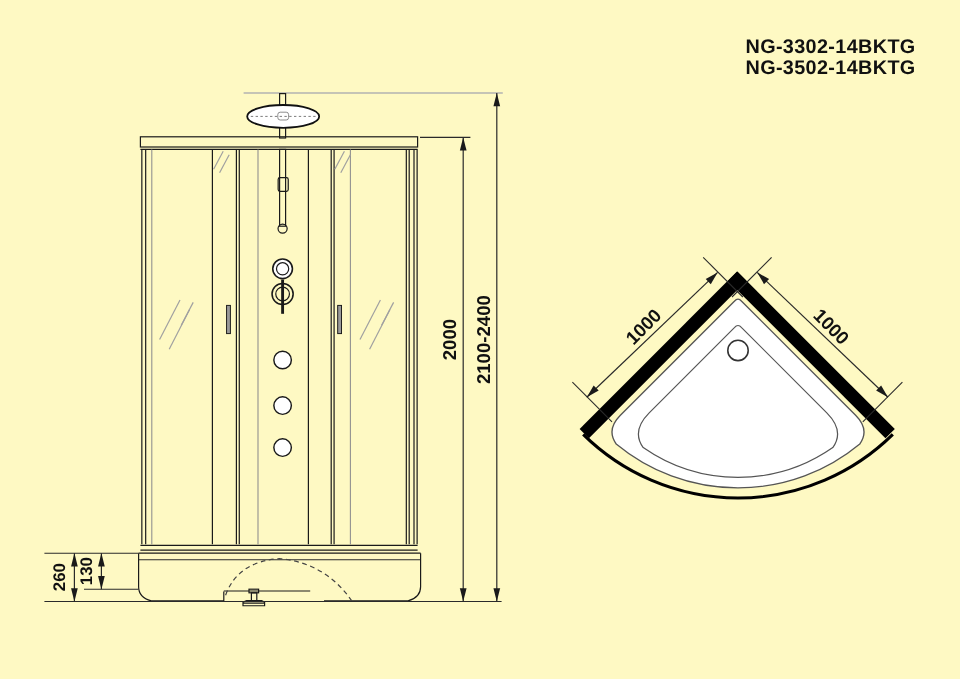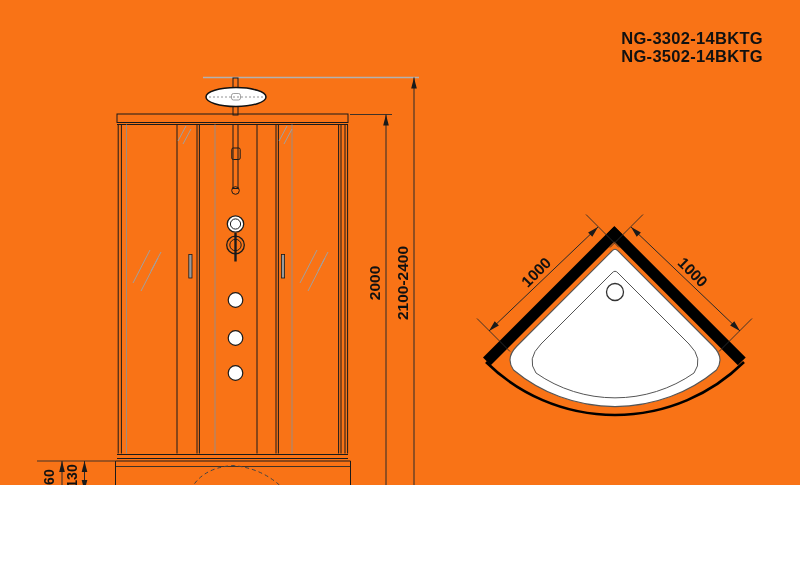--- a/index.html
+++ b/index.html
@@ -1,17 +1,17 @@
 <!DOCTYPE html>
 <html><head>
 <meta charset="utf-8">
 <style>
   html,body{margin:0;padding:0;background:#fff;}
   #stage{
-    position:relative;width:800px;height:485px;background:#f97316;
+    position:relative;width:800px;height:566px;background:#fef9c3;
     font-family:"Liberation Sans",sans-serif;overflow:hidden;
   }
   svg{position:absolute;left:0;top:0;}
   text{fill:#111;font-family:"Liberation Sans",sans-serif;font-weight:bold;}
   .dim-label{font-size:15.5px;}
   .dim-label-sm{font-size:14px;}
   .code-label{font-size:16.5px;letter-spacing:0.3px;}
   .thin{stroke:#1a1a1a;stroke-width:1;fill:none;}
   .thin-gray{stroke:#8f8f8f;stroke-width:0.9;fill:none;}
   .ext{stroke:#2a2a2a;stroke-width:0.9;fill:none;}

